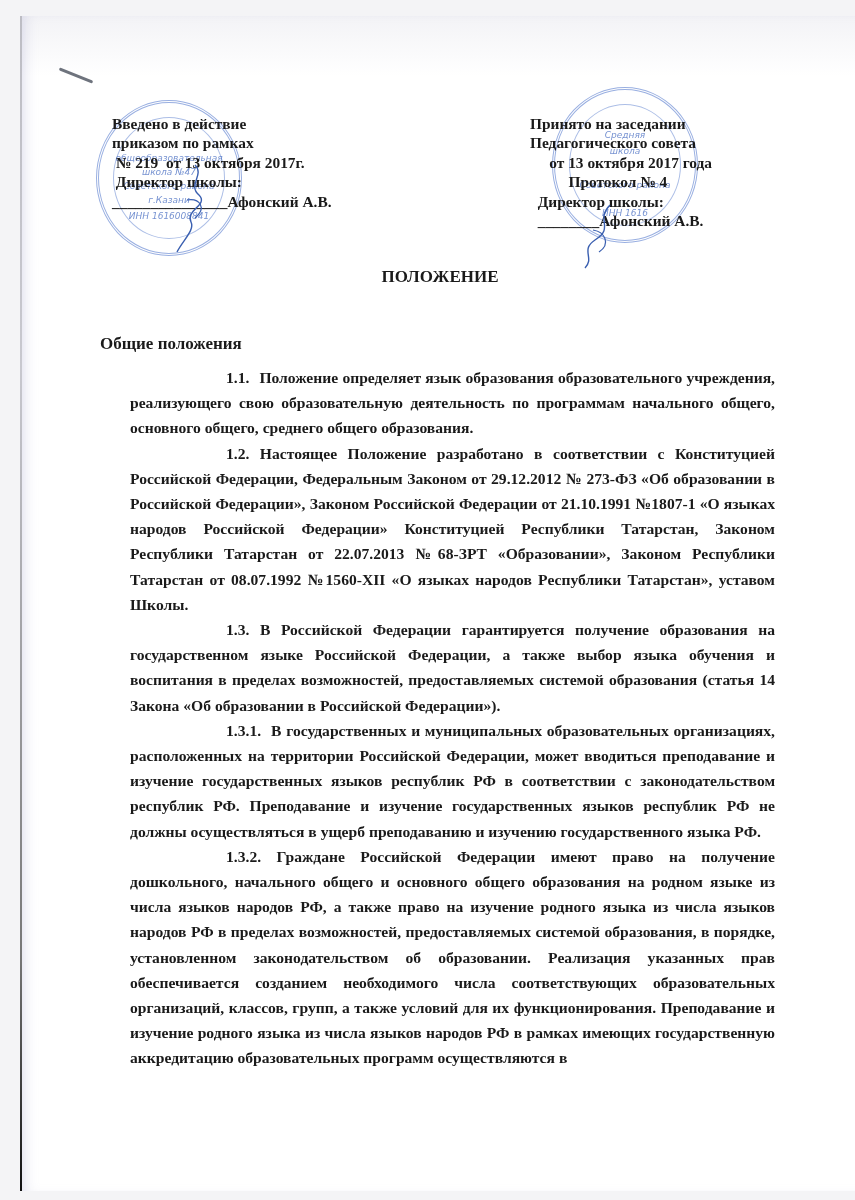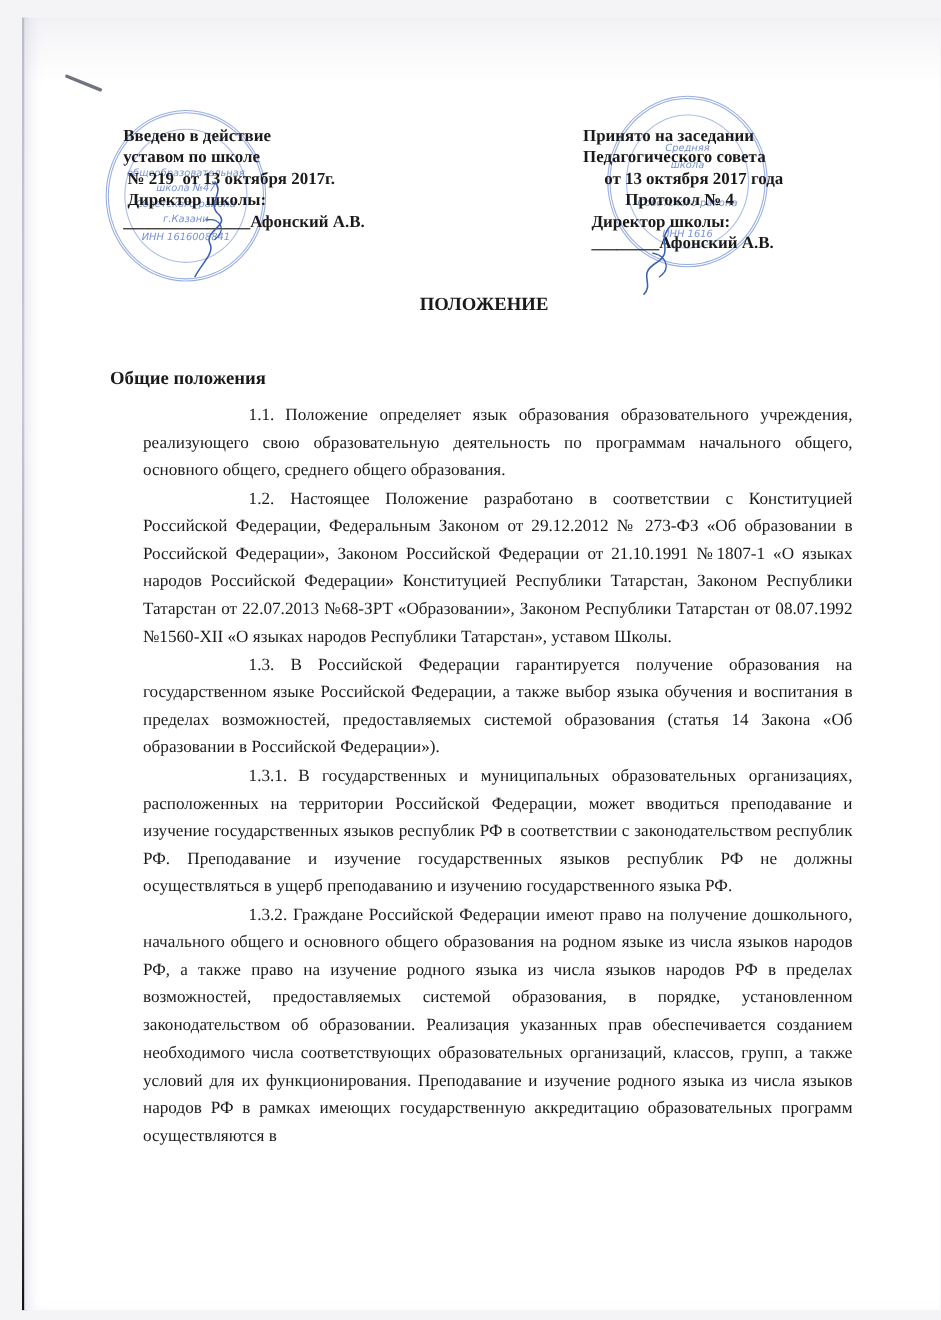--- a/index.html
+++ b/index.html
@@ -51,21 +51,21 @@
       text-align: center; font-weight: bold; font-size: 17px; line-height: 18.5px;
     }
     .section-heading {
       position: absolute; left: 100px; top: 334px; width: 680px;
       text-align: left; font-weight: bold; font-size: 17px;
     }
     .body-text {
       position: absolute; left: 130px; top: 365px; width: 645px;
       font-size: 15.6px; line-height: 25.2px; text-align: justify;
     }
-    .body-text p { margin: 0; text-indent: 48px; text-align: justify; }
+    .body-text p { margin: 0; text-indent: 48px; text-align: justify; font-weight: bold; }
     .body-text p .num { display: inline-block; min-width: 0; }
     .gap-after-num { margin-right: 10px; }
   </style>
 </head>
 <body>
 
 <div class="left-edge"></div>
 <div class="page"></div>
 <div class="scan-mark"></div>
 
@@ -89,21 +89,21 @@
   <path d="M30 5 C 40 15, 22 25, 34 35 C 44 45, 20 50, 26 62 C 30 70, 18 80, 12 92" fill="none" stroke="#3a5fb0" stroke-width="1.4"></path>
   <path d="M22 40 C 35 38, 42 48, 30 58" fill="none" stroke="#3a5fb0" stroke-width="1.2"></path>
 </svg>
 <svg class="signature" style="left:565px; top:200px;" width="70" height="70">
   <path d="M45 5 C 30 20, 50 28, 30 40 C 15 50, 30 58, 20 68" fill="none" stroke="#3a5fb0" stroke-width="1.4"></path>
   <path d="M28 30 C 40 32, 46 44, 34 52" fill="none" stroke="#3a5fb0" stroke-width="1.2"></path>
 </svg>
 
 <div class="header-block header-left">
   <div class="line">Введено в действие</div>
-  <div class="line">уставом по школе</div>
+  <div class="line">приказом по рамках</div>
   <div class="line"> № 219  от 13 октября 2017г.</div>
   <div class="line"> Директор школы:</div>
   <div class="line">_______________Афонский А.В.</div>
 </div>
 
 <div class="header-block header-right">
   <div class="line">Принято на заседании</div>
   <div class="line">Педагогического совета</div>
   <div class="line">     от 13 октября 2017 года</div>
   <div class="line">          Протокол № 4</div>

